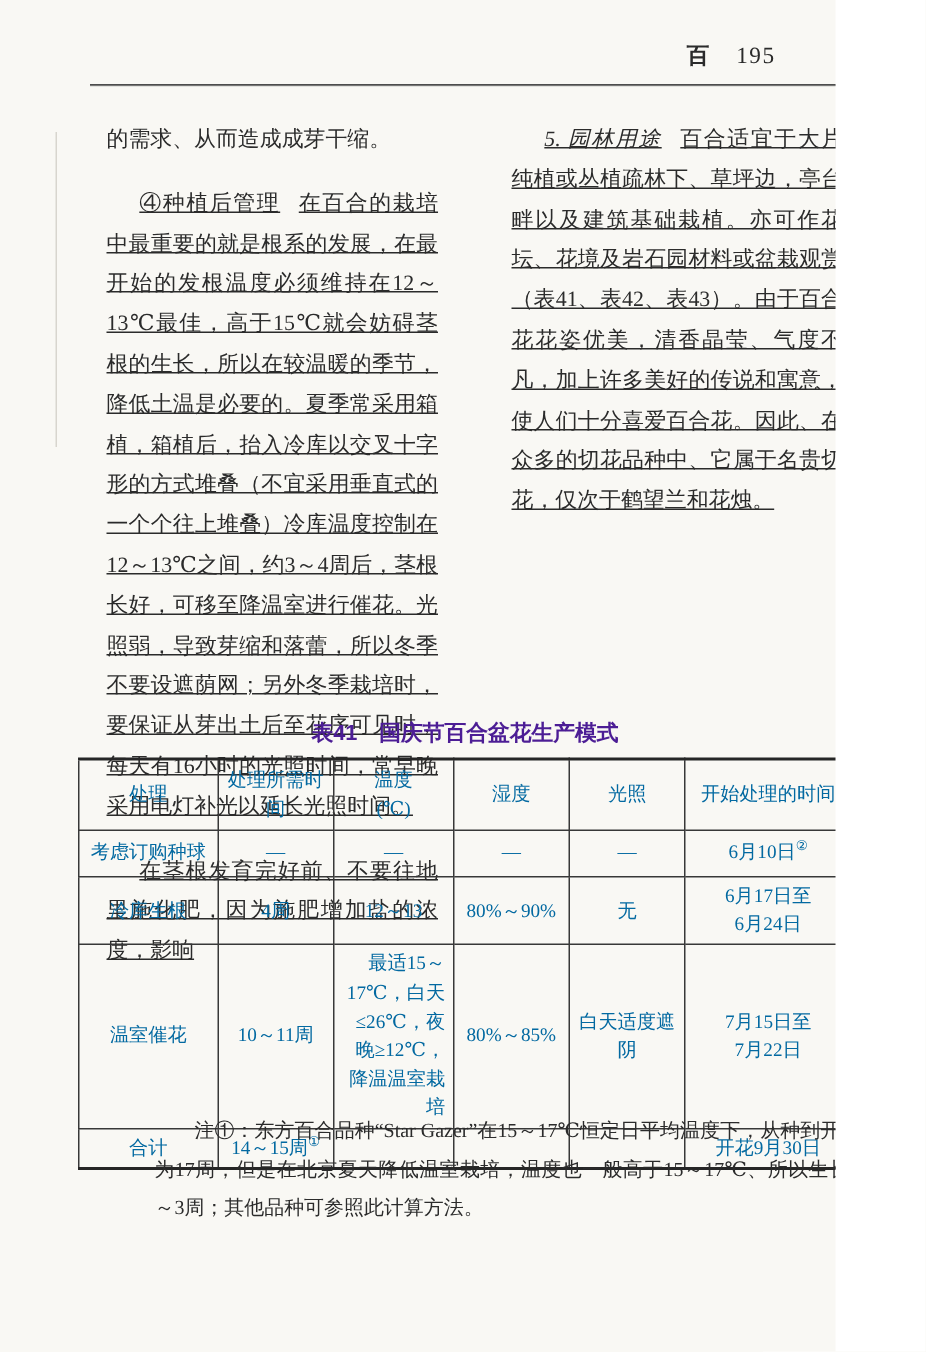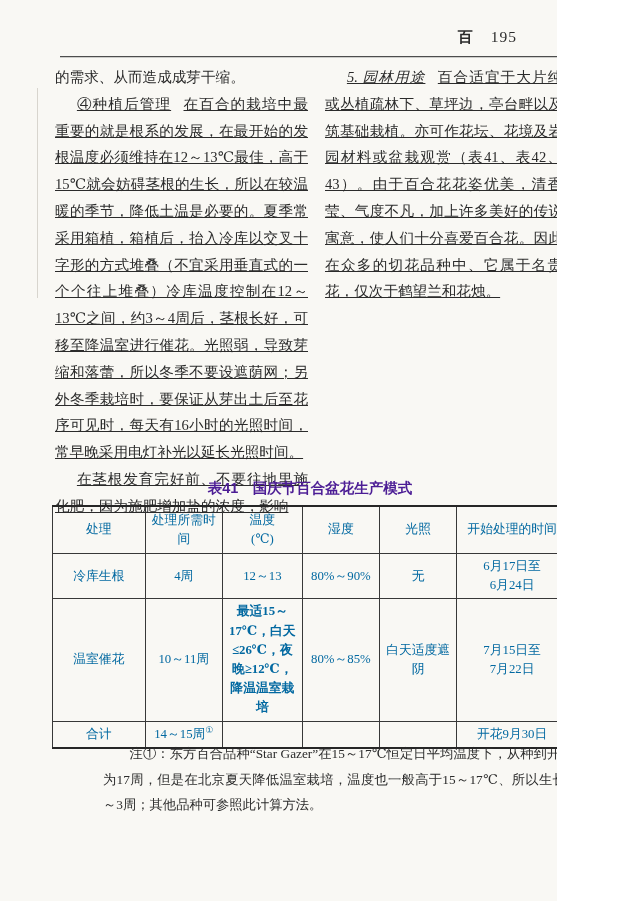--- a/index.html
+++ b/index.html
@@ -14,42 +14,42 @@
   }
   
   .header{position:absolute;top:28px;left:0;right:40px;text-align:right;}
   .book-char{font-size:15px;font-weight:bold;margin-right:18px;}
   .page-num{font-size:15.5px;letter-spacing:1px;}
   .rule{position:absolute;top:56px;left:60px;width:518px;height:1px;background:#4d4d4d;box-shadow:0 .5px 0 rgba(77,77,77,.5);}
   .artifact{position:absolute;left:37px;top:88px;width:1px;height:210px;background:#d8d5ce;}
   
   .cols{position:absolute;top:64px;left:55px;width:523px;display:flex;gap:17px;}
   .col{flex:1;min-width:0;}
-  .col p{margin:0;font-size:14.6px;line-height:26.8px;text-align:justify;}
+  .col p{margin:16px;font-size:14.6px;line-height:26.8px;text-align:justify;}
   .indent{text-indent:1.5em;text-decoration:underline;}
   .runin{margin-right:.85em;}
   .kaiti{font-style:italic;margin-right:.85em;}
   
   .table-block{position:absolute;top:479px;left:52px;width:516px;}
   .tbl-title{
     text-align:center;font-family:"Liberation Sans","DejaVu Sans",sans-serif;
     font-weight:bold;font-size:14.5px;margin:0 0 7px 0;color:#4c1d95;
   }
   table{
     width:100%;border-collapse:collapse;table-layout:fixed;
     font-size:12.8px;color:#0369a1;
     border-top:2.5px solid #262626;border-bottom:2.5px solid #262626;
   }
   th,td{
     border:1px solid #383838;padding:3px 2px;text-align:center;
     vertical-align:middle;line-height:1.5;white-space:pre-line;
   }
   thead th{height:40px;font-weight:normal;}
   tbody tr:first-child td{height:24px;}
-  td.long{text-align:center;padding:3px 5px;font-weight:bold;}
+  td.long{text-align:right;padding:3px 5px;}
   sup{font-size:9px;line-height:0;}
   
   .notes{position:absolute;top:741px;left:55px;width:524px;margin-left:48px;}
   .note{margin:0 0 3px 0;font-size:13.3px;line-height:25.5px;text-align:justify;text-indent:2em;}
   
   .watermark{
     position:absolute;left:534px;top:821px;width:110px;text-align:center;
     transform:rotate(-90deg);
     font-family:"Liberation Sans","DejaVu Sans",sans-serif;
     font-size:27px;color:#9e9e9e;letter-spacing:1px;
@@ -94,20 +94,28 @@
             <th>处理所需时间</th>
             <th>温度
 (℃)</th>
             <th>湿度</th>
             <th>光照</th>
             <th>开始处理的时间</th>
           </tr>
       </thead>
       <tbody>
           <tr>
+            <td>考虑订购种球</td>
+            <td>—</td>
+            <td>—</td>
+            <td>—</td>
+            <td>—</td>
+            <td>6月10日<sup>②</sup></td>
+          </tr>
+          <tr>
             <td>冷库生根</td>
             <td>4周</td>
             <td>12～13</td>
             <td>80%～90%</td>
             <td>无</td>
             <td>6月17日至
 6月24日</td>
           </tr>
           <tr>
             <td>温室催花</td>

